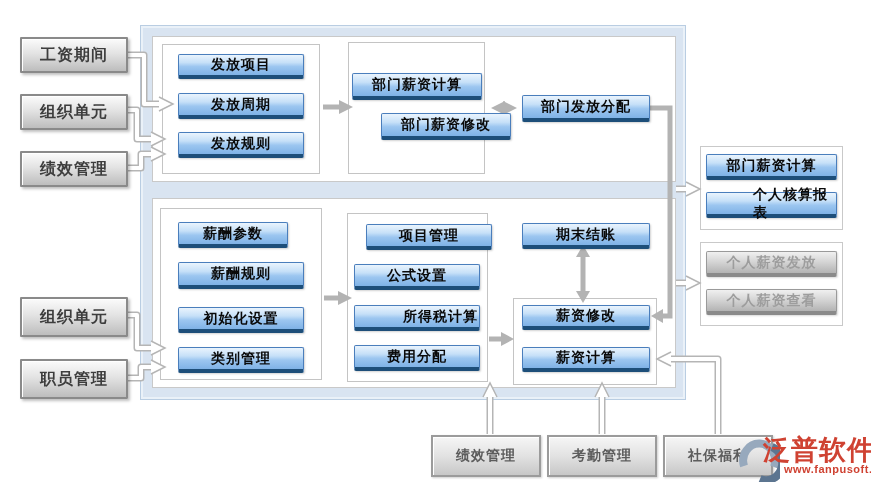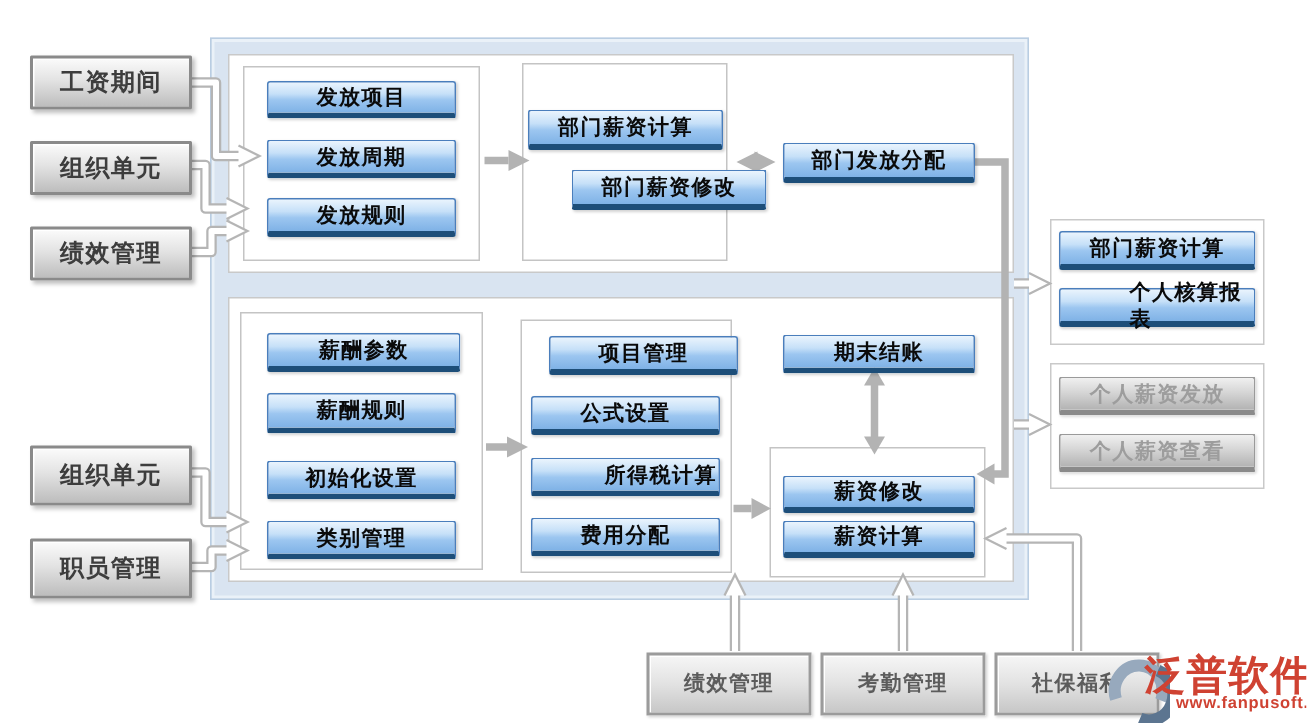--- a/index.html
+++ b/index.html
@@ -152,30 +152,30 @@
   <div class="abs node gray-node" style="left:20px;top:297px;width:108px;height:40px;">组织单元</div>
   <div class="abs node gray-node" style="left:20px;top:359px;width:108px;height:40px;">职员管理</div>
 
   <div class="abs node blue-node" style="left:178px;top:54px;width:126px;height:25px;">发放项目</div>
   <div class="abs node blue-node" style="left:178px;top:93px;width:126px;height:26px;">发放周期</div>
   <div class="abs node blue-node" style="left:178px;top:132px;width:126px;height:26px;">发放规则</div>
   <div class="abs node blue-node" style="left:352px;top:73px;width:130px;height:27px;">部门薪资计算</div>
   <div class="abs node blue-node" style="left:352px;top:113px;width:130px;height:27px;margin-left:29px;">部门薪资修改</div>
   <div class="abs node blue-node" style="left:522px;top:95px;width:128px;height:27px;text-align:center;">部门发放分配</div>
 
-  <div class="abs node blue-node" style="left:178px;top:222px;width:129px;height:26px;">薪酬参数</div>
+  <div class="abs node blue-node" style="left:178px;top:222px;width:110px;height:26px;">薪酬参数</div>
   <div class="abs node blue-node" style="left:178px;top:262px;width:126px;height:27px;">薪酬规则</div>
   <div class="abs node blue-node" style="left:178px;top:307px;width:126px;height:26px;">初始化设置</div>
   <div class="abs node blue-node" style="left:178px;top:347px;width:126px;height:26px;">类别管理</div>
   <div class="abs node blue-node" style="left:366px;top:224px;width:126px;height:26px;font-family:Liberation Mono, monospace;">项目管理</div>
   <div class="abs node blue-node" style="left:354px;top:264px;width:126px;height:26px;">公式设置</div>
   <div class="abs node blue-node" style="left:354px;top:305px;width:126px;height:26px;padding-left:47px;">所得税计算</div>
   <div class="abs node blue-node" style="left:354px;top:345px;width:126px;height:26px;">费用分配</div>
   <div class="abs node blue-node" style="left:522px;top:223px;width:128px;height:26px;">期末结账</div>
-  <div class="abs node blue-node" style="left:522px;top:305px;width:128px;height:25px;margin-top:12px;">薪资修改</div>
+  <div class="abs node blue-node" style="left:522px;top:305px;width:128px;height:25px;">薪资修改</div>
   <div class="abs node blue-node" style="left:522px;top:347px;width:128px;height:25px;">薪资计算</div>
 
   <div class="abs node blue-node" style="left:706px;top:154px;width:131px;height:26px;">部门薪资计算</div>
   <div class="abs node blue-node" style="left:706px;top:192px;width:131px;height:26px;padding-left:46px;">个人核算报表</div>
   <div class="abs node gray-node-muted" style="left:706px;top:251px;width:131px;height:26px;">个人薪资发放</div>
   <div class="abs node gray-node-muted" style="left:706px;top:289px;width:131px;height:26px;">个人薪资查看</div>
 
   <div class="abs node gray-node-light" style="left:431px;top:435px;width:110px;height:42px;">绩效管理</div>
   <div class="abs node gray-node-light" style="left:547px;top:435px;width:110px;height:42px;">考勤管理</div>
   <div class="abs node gray-node-light" style="left:663px;top:435px;width:110px;height:42px;">社保福利</div>

